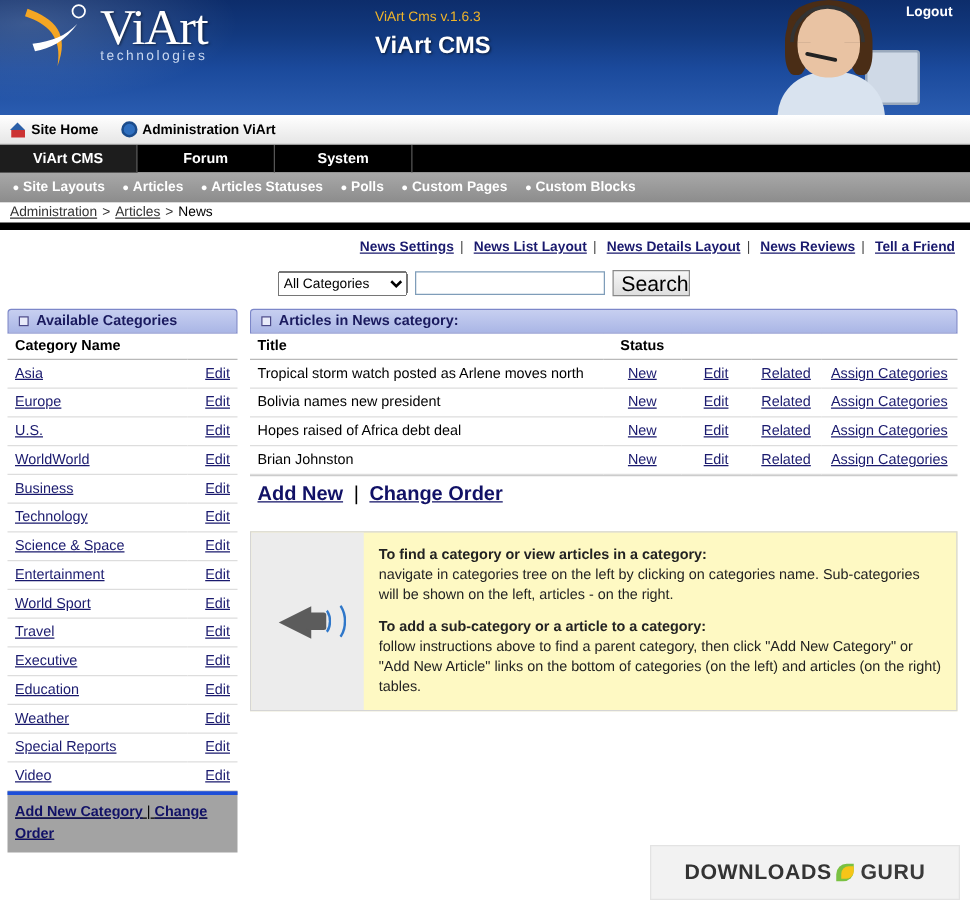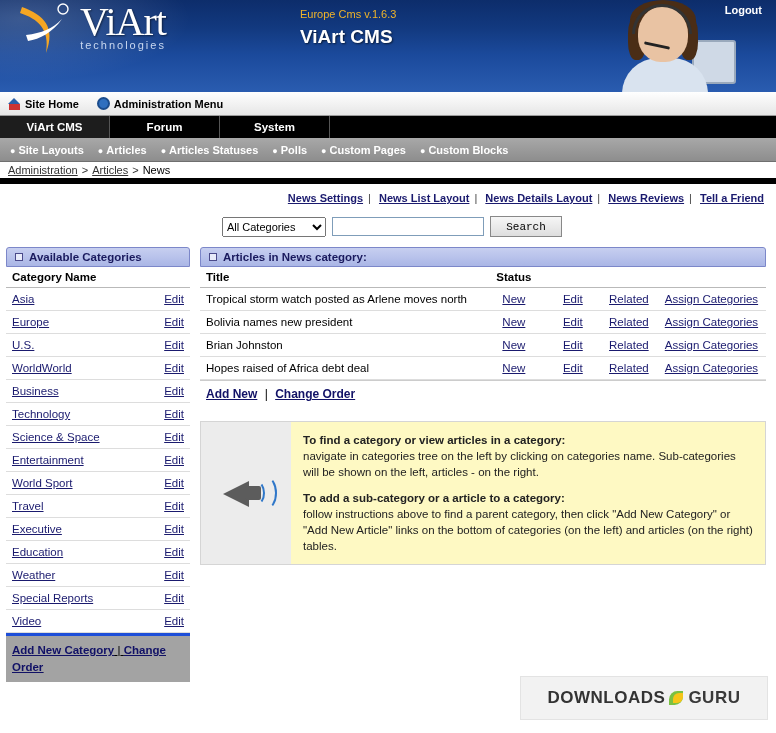--- a/index.html
+++ b/index.html
@@ -255,24 +255,24 @@
   }
   input.search-box {
     width: 152px;
     height: 19px;
     border: 1px solid #7f9db9;
     font-size: 11px;
     padding: 1px 3px;
     font-family: "Liberation Sans", sans-serif;
   }
   button.search-btn {
-    width: 72px;
+    width: 62px;
     height: 21px;
-    font-size: 11px;
-    font-family: Liberation Mono, monospace;
+    font-size: 17px;
+    font-family: Liberation Sans, sans-serif;
     background: linear-gradient(to bottom, #f6f6f6, #dedede);
     border: 1px solid #888;
     cursor: pointer;
   }
 
   
   .content {
     display: flex;
     padding: 0 6px;
     gap: 10px;
@@ -338,21 +338,21 @@
   .cat-footer a { color: #111166; text-decoration: underline; font-weight: bold; cursor: pointer; }
 
   .right-head-row th.status { width: 62px; text-align: center; }
   .right-head-row th.c { width: 56px; }
   .articles td.status { text-align: center; }
   .articles td.act { text-align: center; white-space: nowrap; }
   .articles td.assign { text-align: center; white-space: nowrap; }
 
   .addnew-row {
     padding: 6px 6px;
-    font-size: 12px;
+    font-size: 16px;
     border-top: 1px solid #cccccc;
   }
   .addnew-row a { color: #111166; text-decoration: underline; font-weight: bold; cursor: pointer; }
   .addnew-row .bar { margin: 0 4px; }
 
   
   .infobox {
     display: flex;
     margin-top: 14px;
     border: 1px solid #d5d5d5;
@@ -458,42 +458,42 @@
         <path d="M10 34 C 26 32, 36 28, 46 18 C 36 32, 24 38, 12 40 Z" fill="#ffffff"></path>
         <circle cx="47" cy="8" r="5" fill="none" stroke="#ffffff" stroke-width="1.4"></circle>
       </svg>
     </div>
     <div>
       <div class="logo-text">ViArt</div>
       <div class="logo-sub">technologies</div>
     </div>
   </div>
 
-  <div class="cms-version">Europe Cms v.1.6.3</div>
+  <div class="cms-version">ViArt Cms v.1.6.3</div>
   <div class="cms-title">ViArt CMS</div>
   <a class="logout">Logout</a>
 
   <div class="header-photo">
     <div class="ph-monitor"></div>
     <div class="ph-body"></div>
     <div class="ph-hair"></div>
     <div class="ph-hair2"></div>
     <div class="ph-hair3"></div>
     <div class="ph-face"></div>
     <div class="ph-headset"></div>
     <div class="ph-mic"></div>
   </div>
 </div>
 
 <div class="sitebar">
   <span class="ic ic-home"></span>
   <a>Site Home</a>
   <span class="gap"></span>
   <span class="ic ic-gear"></span>
-  <a>Administration Menu</a>
+  <a>Administration ViArt</a>
 </div>
 
 <div class="tabbar">
   <div class="tab active">ViArt CMS</div>
   <div class="tab">Forum</div>
   <div class="tab">System</div>
 </div>
 
 <div class="subnav">
   <span><span class="bullet">●</span><a>Site Layouts</a></span>
@@ -636,28 +636,28 @@
           <td class="assign"><a>Assign Categories</a></td>
         </tr>
         <tr>
           <td>Bolivia names new president</td>
           <td class="status"><a>New</a></td>
           <td class="act"><a>Edit</a></td>
           <td class="act"><a>Related</a></td>
           <td class="assign"><a>Assign Categories</a></td>
         </tr>
         <tr>
-          <td>Brian Johnston</td>
+          <td>Hopes raised of Africa debt deal</td>
           <td class="status"><a>New</a></td>
           <td class="act"><a>Edit</a></td>
           <td class="act"><a>Related</a></td>
           <td class="assign"><a>Assign Categories</a></td>
         </tr>
         <tr>
-          <td>Hopes raised of Africa debt deal</td>
+          <td>Brian Johnston</td>
           <td class="status"><a>New</a></td>
           <td class="act"><a>Edit</a></td>
           <td class="act"><a>Related</a></td>
           <td class="assign"><a>Assign Categories</a></td>
         </tr>
       </tbody>
     </table>
     <div class="addnew-row">
       <a>Add New</a>
       <span class="bar">|</span>

